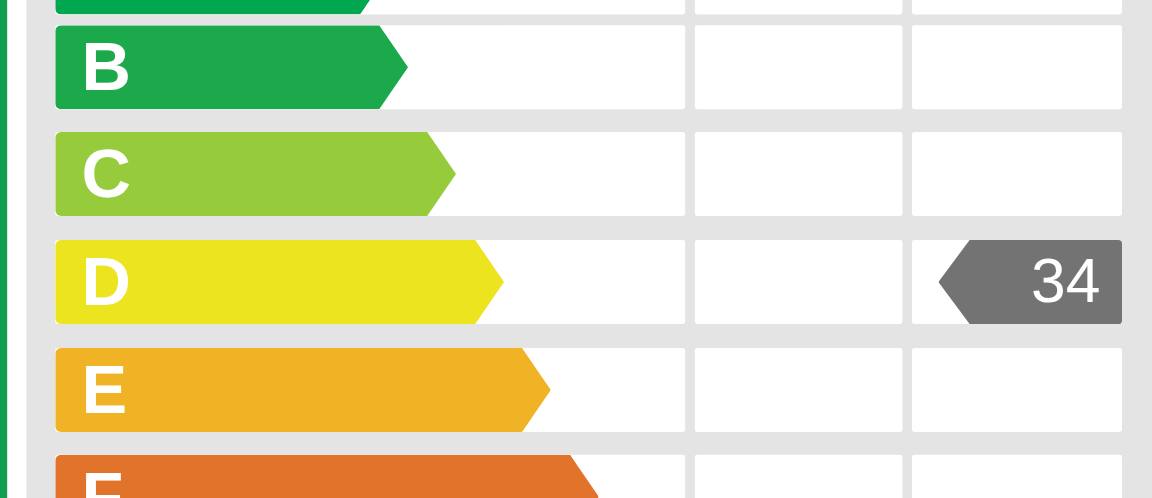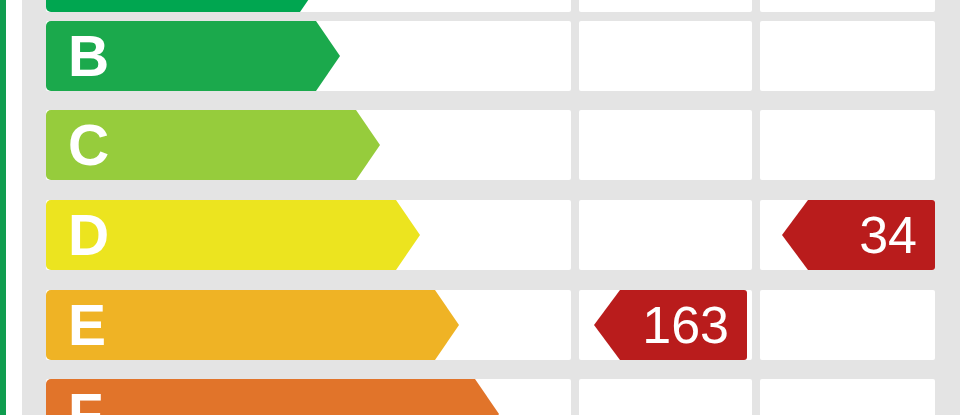--- a/index.html
+++ b/index.html
@@ -73,21 +73,21 @@
     line-height: 1;
     letter-spacing: 0;
     font-family: "Liberation Sans", sans-serif;
   }
 
   
   .badge {
     position: absolute;
     top: 0;
     height: 100%;
-    background: #b91c1c;
+    background: #737373;
     color: #ffffff;
     display: flex;
     align-items: center;
     justify-content: flex-end;
     box-sizing: border-box;
     padding-right: 18px;
     font-size: 52px;
     line-height: 1;
     border-radius: 3px;
     clip-path: polygon(26px 0, 100% 0, 100% 100%, 26px 100%, 0 50%);
@@ -142,23 +142,20 @@
       </div>
     </div>
 
     <div class="row" style="top:290px;height:70px;">
       <div class="cell cell-wide"></div>
       <div class="cell cell-mid"></div>
       <div class="cell cell-right"></div>
       <div class="bar" style="width:413px;background:#efb325;">
         <span class="bar-letter">E</span>
       </div>
-      <div class="badge" style="left:572px;width:153px;">
-        <span>163</span>
-      </div>
     </div>
 
     <div class="row" style="top:379px;height:70px;">
       <div class="cell cell-wide"></div>
       <div class="cell cell-mid"></div>
       <div class="cell cell-right"></div>
       <div class="bar" style="width:453px;background:#e1742a;">
         <span class="bar-letter">F</span>
       </div>
     </div>

